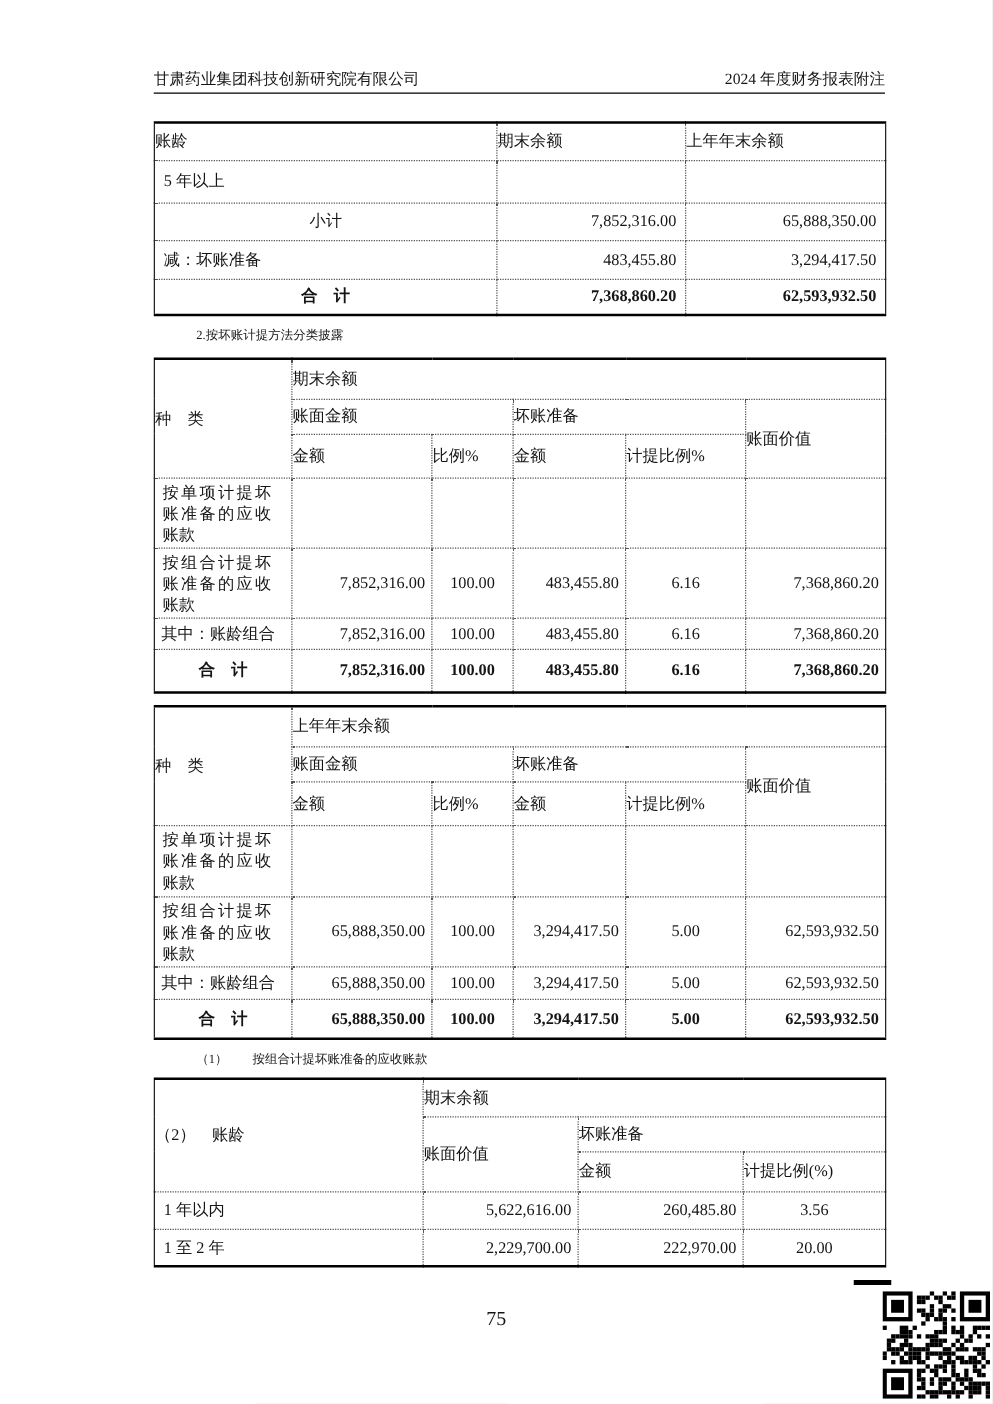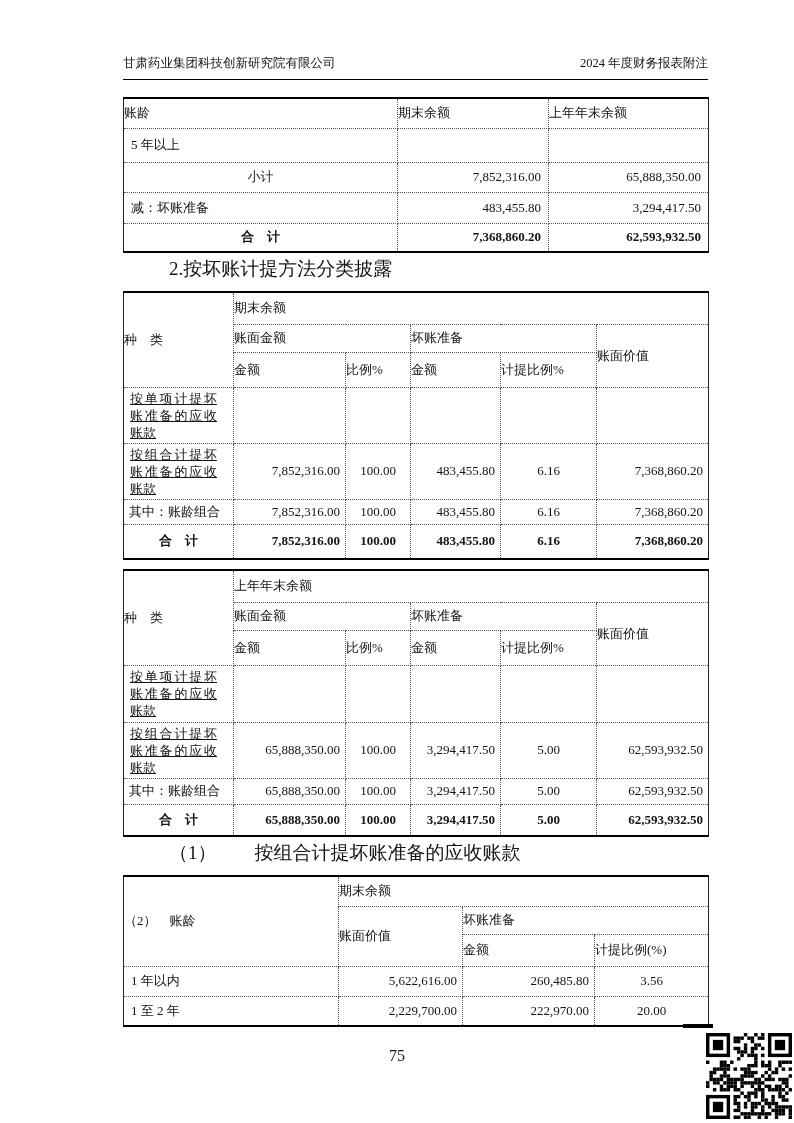--- a/index.html
+++ b/index.html
@@ -1,38 +1,38 @@
 <!DOCTYPE html>
 <html><head>
 <meta charset="utf-8">
 <style>
   html,body{margin:0;padding:0;background:#e8e8e8;}
   .page{position:relative;width:794px;height:1123px;margin:0 auto;background:#fff;
         font-family:"Liberation Serif","DejaVu Serif",serif;color:#151515;overflow:hidden;}
   
   .hdr{position:absolute;left:123px;top:55px;width:585px;display:flex;
        justify-content:space-between;align-items:flex-end;font-size:12.5px;
-       border-bottom:1.5px solid #000;padding-bottom:7px;}
+       border-bottom:1.5px solid #000;padding-bottom:2px;}
   
   .content{position:absolute;left:123px;top:97px;width:585px;font-size:13px;}
   table{border-collapse:collapse;table-layout:fixed;width:585px;
         border-left:1px solid #222;border-right:1px solid #222;
         border-top:2.5px solid #000;border-bottom:2.5px solid #000;}
   td,th{border:1px dotted #555;font-weight:normal;font-size:13px;color:#151515;
         vertical-align:middle;padding:0;overflow:hidden;}
   th{text-align:left;}
   .lbl{text-align:left;padding-left:7px;}
   .ctr{text-align:center;}
   .num{text-align:right;padding-right:7px;}
   .num2{text-align:right;padding-right:5px;}
   .pct{text-align:center;}
   .cat{text-align:justify;text-justify:inter-character;padding:2px 16px 2px 6px;
-       line-height:17px;text-decoration:underline;}
+       line-height:17px;}
   .bold{font-weight:bold;}
-  .cap{margin:12px;line-height:20px;font-size:19px;}
+  .cap{margin:0;line-height:20px;font-size:10px;}
   .cap1{margin-top:6px;padding-left:34px;}
   .cap2{margin-top:5px;padding-left:30px;}
   .cap3{margin-top:6px;padding-left:34px;}
   .mt-t2{margin-top:7px;}
   .mt-t3{margin-top:9px;}
   .mt-t4{margin-top:4px;}
   
   .pageno{position:absolute;left:0;top:1047px;width:794px;text-align:center;
           font-size:16px;}
   .qr{position:absolute;left:706px;top:1033px;width:86px;height:86px;}

